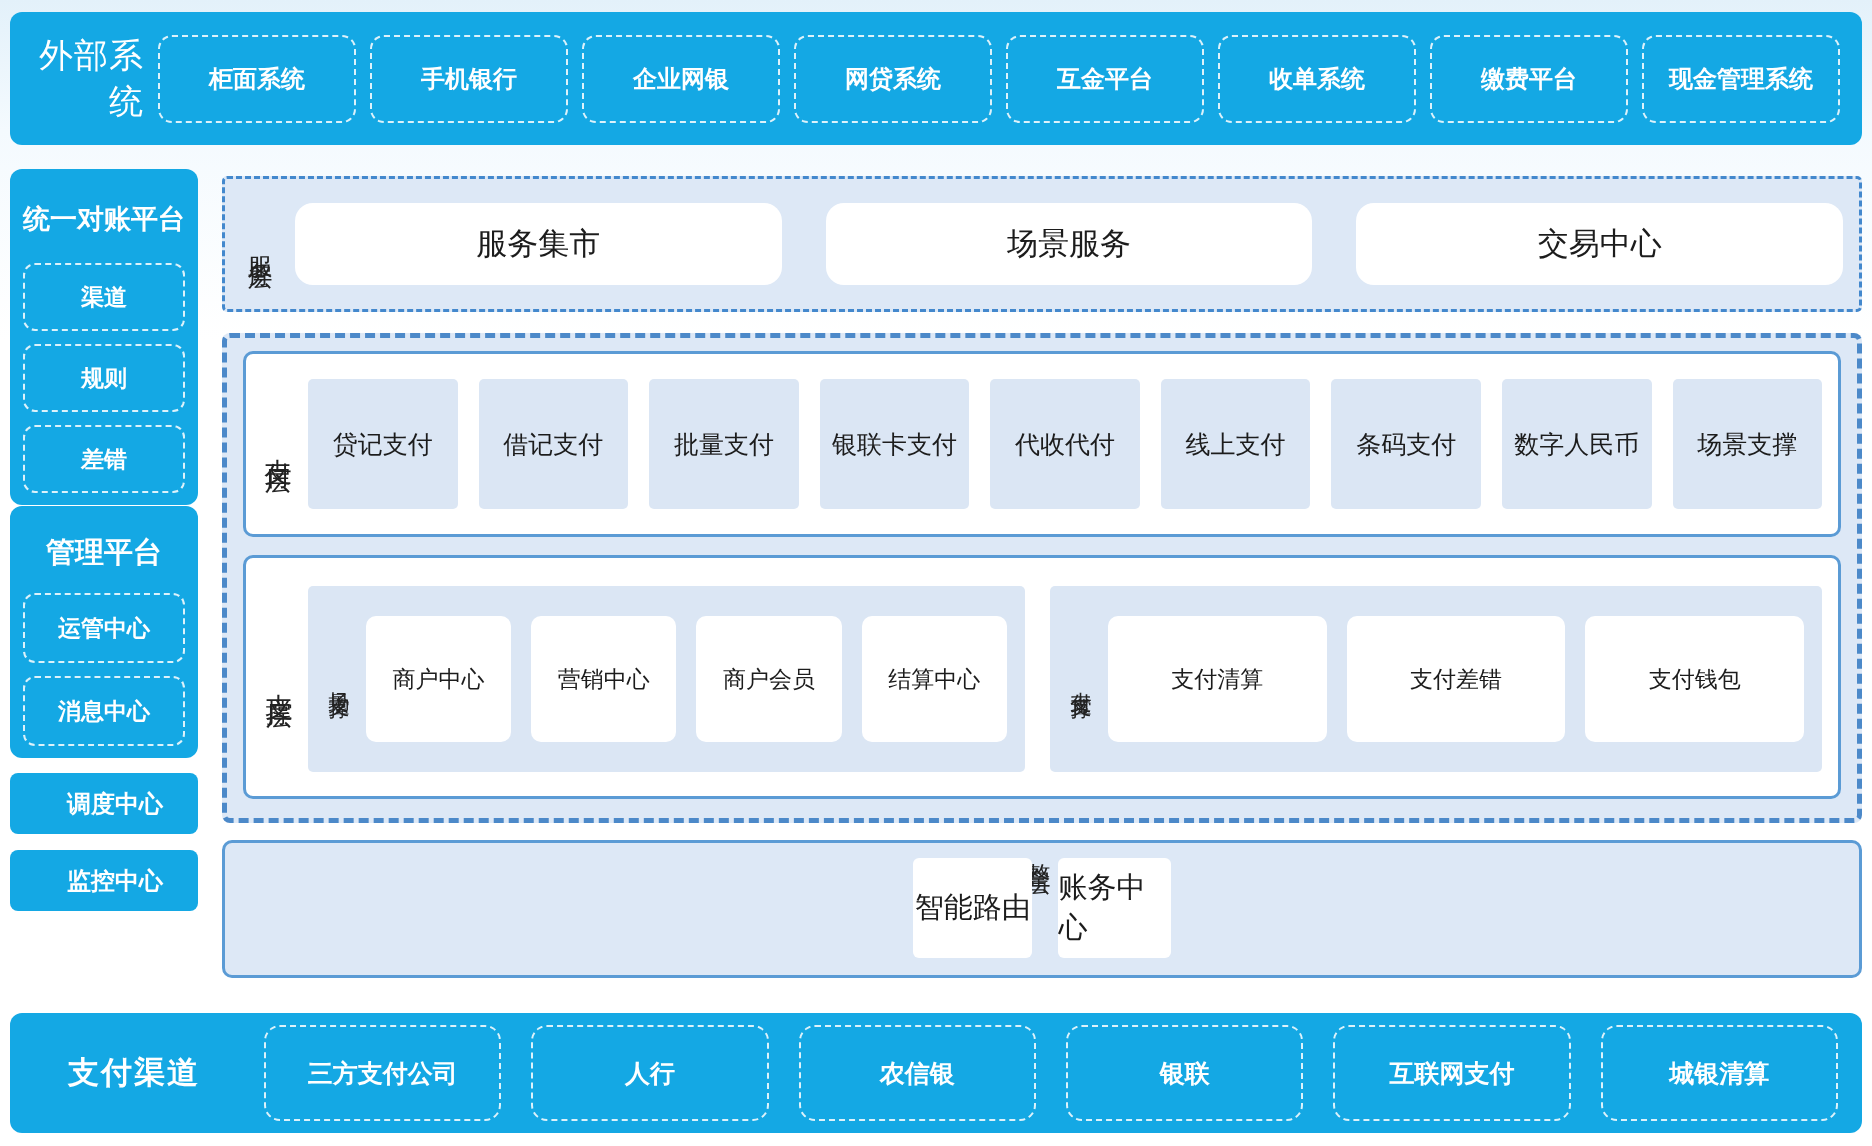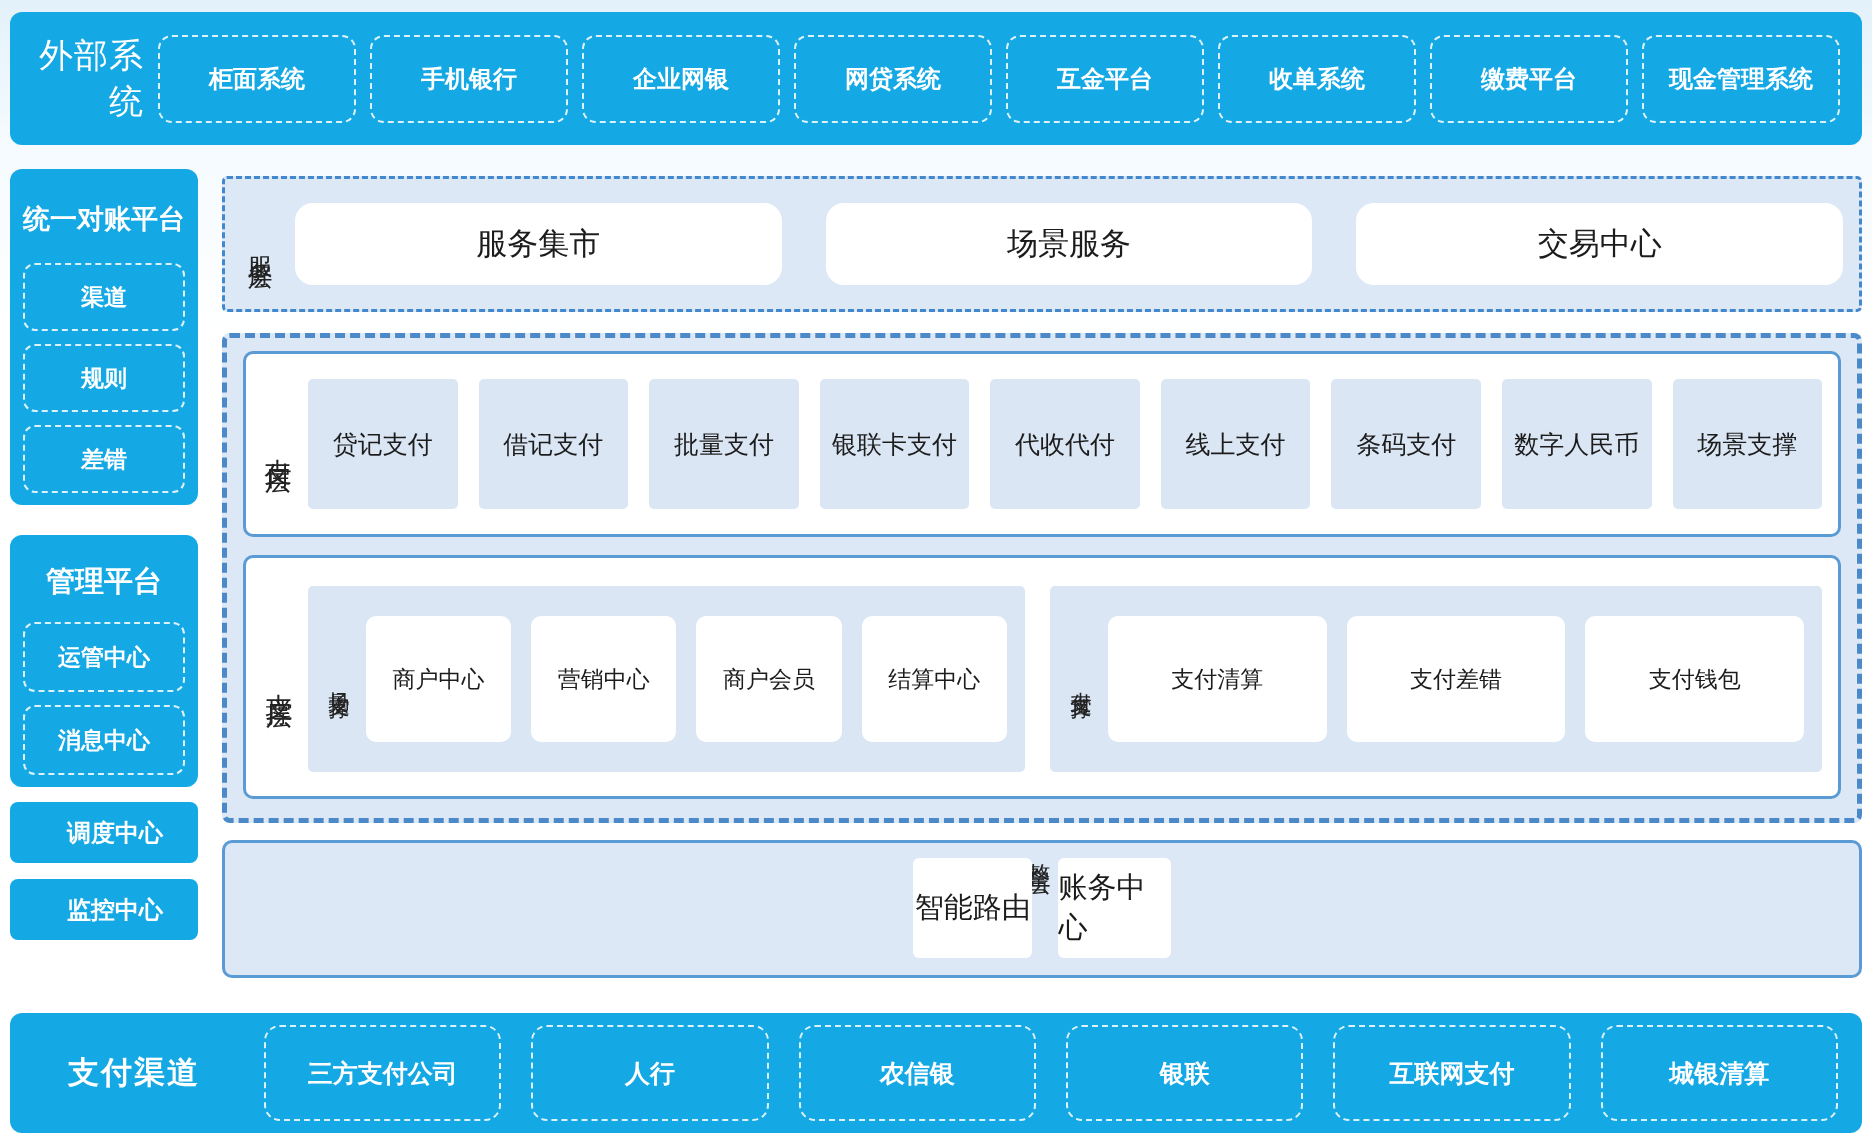--- a/index.html
+++ b/index.html
@@ -13,21 +13,21 @@
   
   .topbar{height:133px;background:#14a8e4;border-radius:12px;display:flex;align-items:center;padding:0 22px;gap:14px;box-sizing:border-box;}
   .topbar-title{width:112px;flex:none;color:#fff;font-size:34px;font-weight:400;text-align:right;letter-spacing:1px;}
   .dash-item{flex:1;height:84px;border:2px dashed rgba(255,255,255,.85);border-radius:14px;display:flex;align-items:center;justify-content:center;color:#fff;font-size:24px;font-weight:700;}
   
   .layout{display:flex;margin-top:24px;}
   .sidebar{width:188px;flex:none;}
   .sb-block{background:#14a8e4;border-radius:12px;padding:10px 13px 12px;box-sizing:border-box;}
   .sb-title{color:#fff;font-weight:700;text-align:center;}
   .sb-block.recon .sb-title{font-size:27px;padding:22px 0 26px;}
-  .sb-block.mgmt{margin-top:30px;}
+  .sb-block.mgmt{margin-top:1px;}
   .sb-block.mgmt .sb-title{font-size:29px;padding:17px 0 20px;}
   .sb-item{height:64px;border:2px dashed rgba(255,255,255,.85);border-radius:12px;display:flex;align-items:center;justify-content:center;color:#fff;font-size:23px;font-weight:700;}
   .sb-item + .sb-item{margin-top:13px;}
   .sb-block.mgmt .sb-item{height:66px;}
   .sb-solid{margin-top:15px;height:61px;background:#14a8e4;border-radius:8px;display:flex;align-items:center;justify-content:center;color:#fff;font-size:24px;font-weight:700;padding-left:22px;}
   .sb-solid.last{margin-top:16px;}
   .main{flex:1;min-width:0;margin-left:24px;}
   
   .vlabel{writing-mode:vertical-rl;text-orientation:upright;color:#222;font-size:26px;letter-spacing:5px;display:flex;align-items:center;justify-content:center;flex:none;}
   

